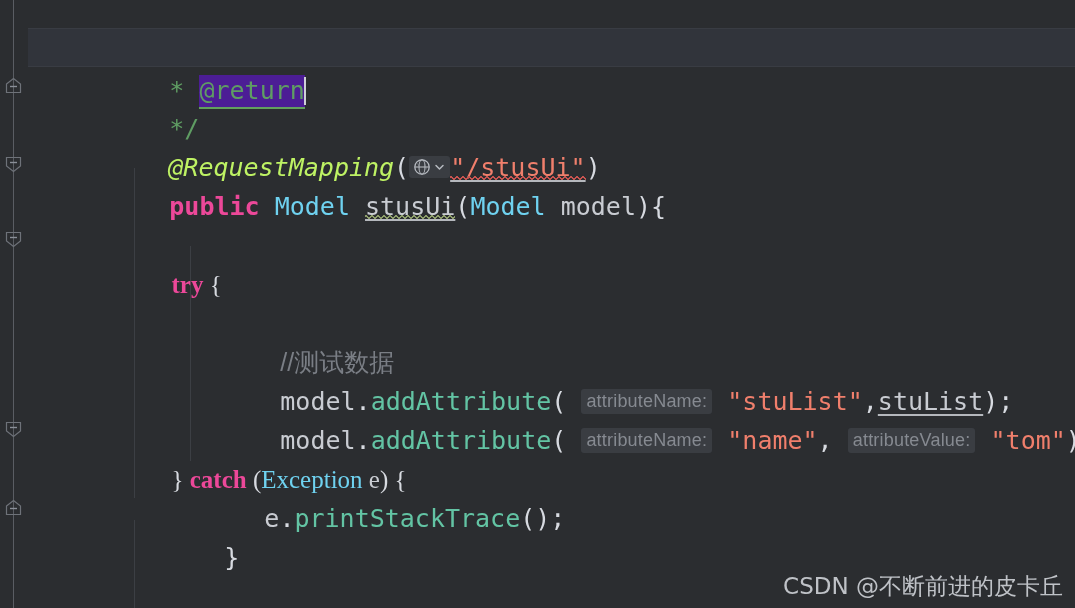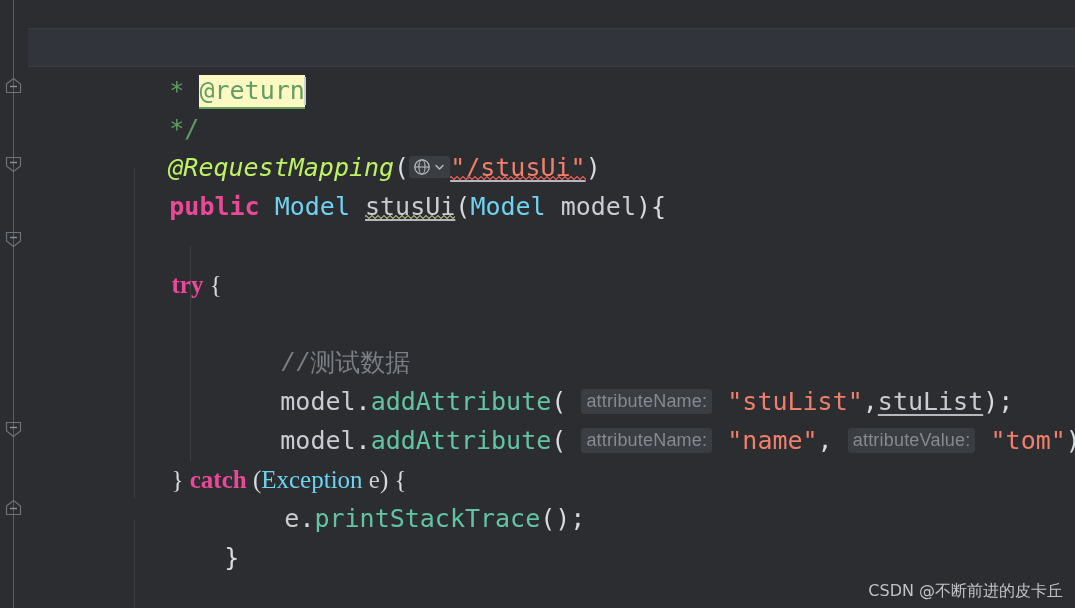--- a/index.html
+++ b/index.html
@@ -126,21 +126,21 @@
     background-position: 0 0, 3px 0;
   }
   .squiggle-red::after {
     background-image:
       linear-gradient(45deg, transparent 40%, #c75450 40%, #c75450 60%, transparent 60%),
       linear-gradient(-45deg, transparent 40%, #c75450 40%, #c75450 60%, transparent 60%);
   }
 
   
   .warn-hl {
-    background: #fef9c3;
+    background: #4c1d95;
     padding: 1px 0 2px 0;
     border-bottom: 2px solid #62a05e;
   }
 
   
   .caret {
     display: inline-block;
     width: 2px;
     height: 28px;
     background: #ced0d6;
@@ -165,30 +165,30 @@
     display: inline-block;
     background: #3a3d42;
     border-radius: 3px;
     padding: 1px 3px;
     vertical-align: 2px;
     line-height: 0;
   }
   .globe-inlay svg { vertical-align: middle; }
 
   
-  .cjk { font-family: Liberation Mono, monospace; margin-top: 12px; }
+  .cjk { font-family: Liberation Sans, sans-serif; margin-top: 12px; }
   .cjk-i { font-family: "DejaVu Sans", "Liberation Sans", sans-serif; font-style: italic; }
 
   
   .watermark {
     position: absolute;
     right: 12px;
     bottom: 6px;
     font-family: "DejaVu Sans", "Liberation Sans", sans-serif;
-    font-size: 16px;
+    font-size: 23px;
     color: #bfc2c7;
     z-index: 20;
     white-space: pre;
   }
 </style>
 </head>
 <body>
 
 <div id="editor-root">
 
@@ -283,21 +283,21 @@
     </div>
 
     <div class="line" style="top:382px; left:162px;">
       <span class="ident">model</span><span class="punct">.</span><span class="method">addAttribute</span><span class="punct">( </span><span class="hint">attributeName:</span><span> </span><span class="str">"name"</span><span class="punct">, </span><span class="hint">attributeValue:</span><span> </span><span class="str">"tom"</span><span class="punct">);</span>
     </div>
 
     <div class="line" style="top:421px; left:106px;font-family:Liberation Serif, serif;">
       <span class="punct">} </span><span class="kw2">catch</span><span class="punct"> (</span><span class="type">Exception</span><span> </span><span class="ident">e</span><span class="punct">) {</span>
     </div>
 
-    <div class="line" style="top:460px; left:166px;text-align:right;">
+    <div class="line" style="top:460px; left:146px;text-align:right;">
       <span class="ident">e</span><span class="punct">.</span><span class="method">printStackTrace</span><span class="punct">();</span>
     </div>
 
     <div class="line" style="top:499px; left:106px;">
       <span class="punct">}</span>
     </div>
 
     <div class="line" style="top:538px; left:106px;"></div>
 
     <div class="line" style="top:577px; left:106px;">

